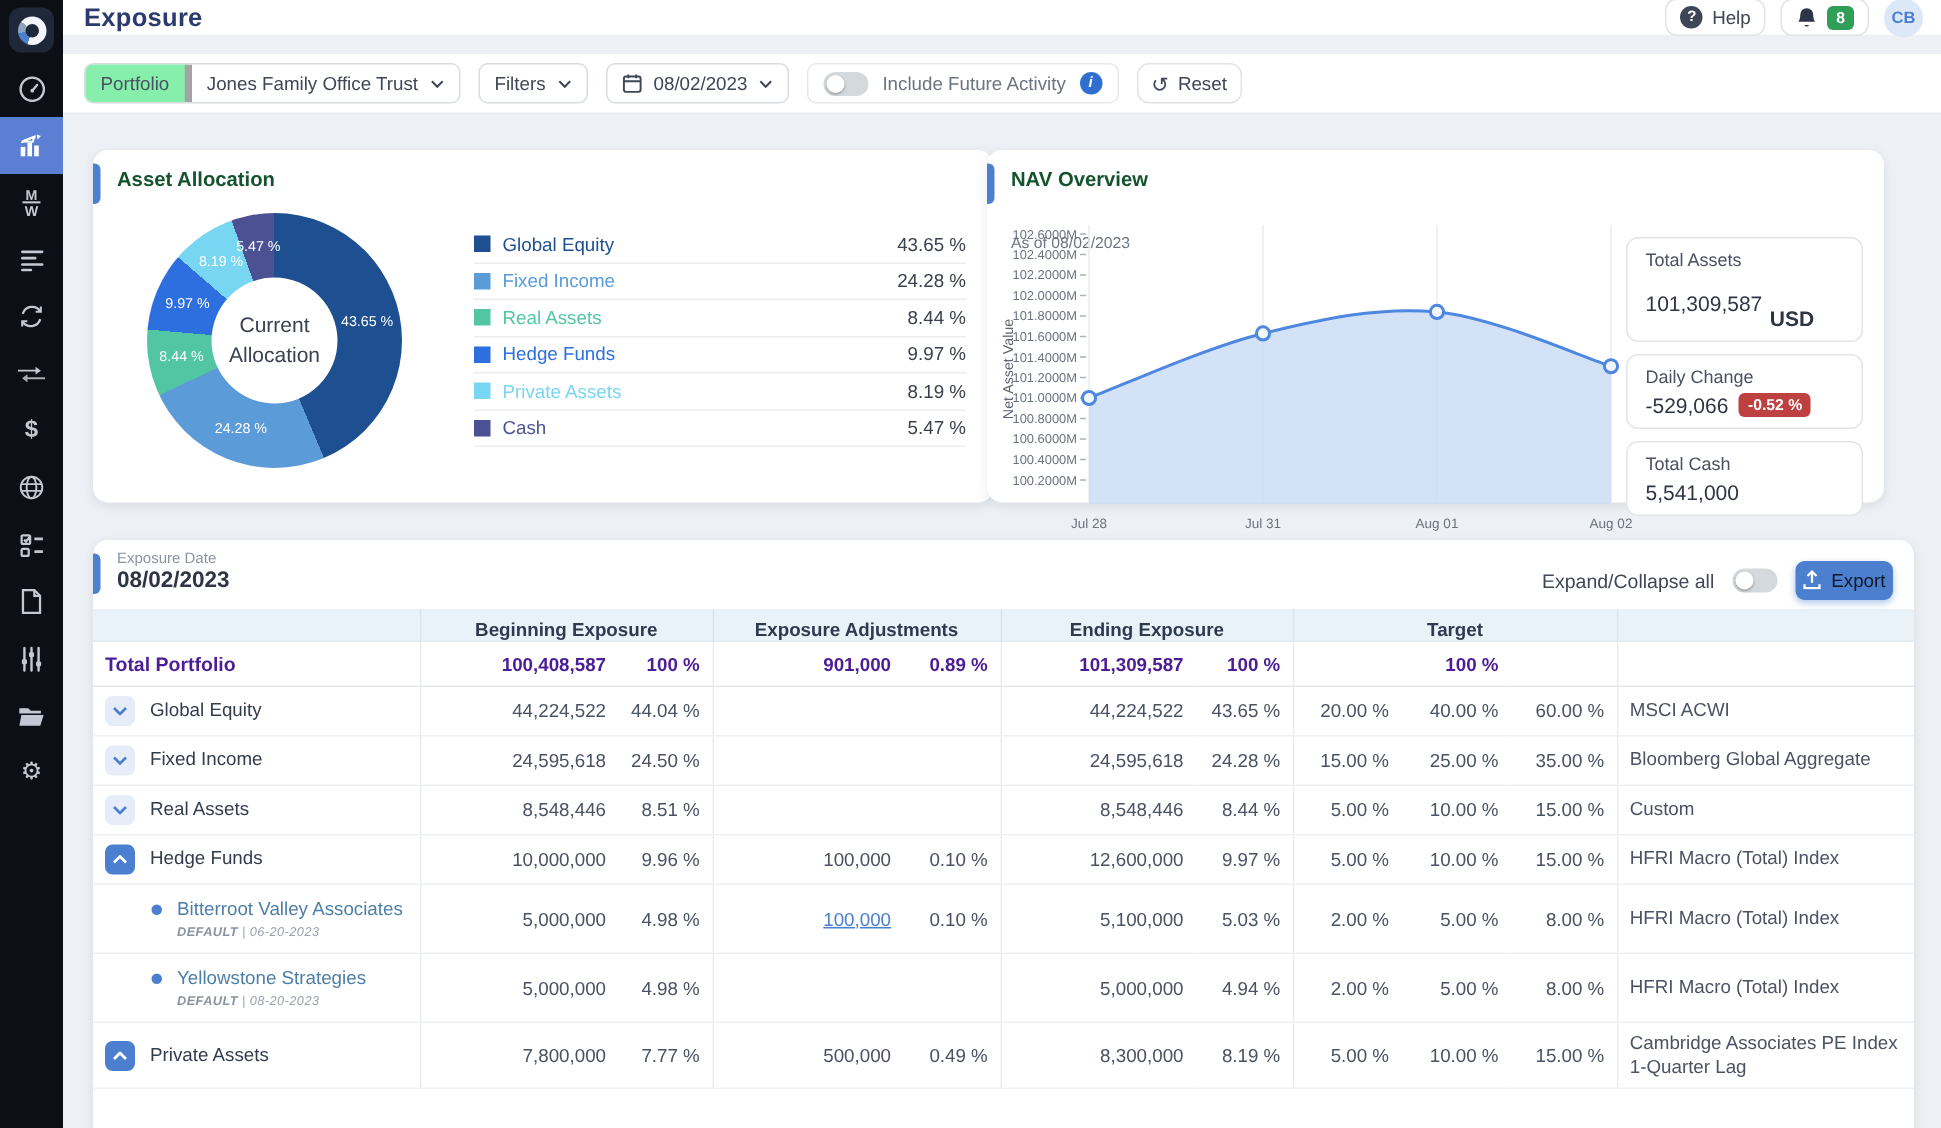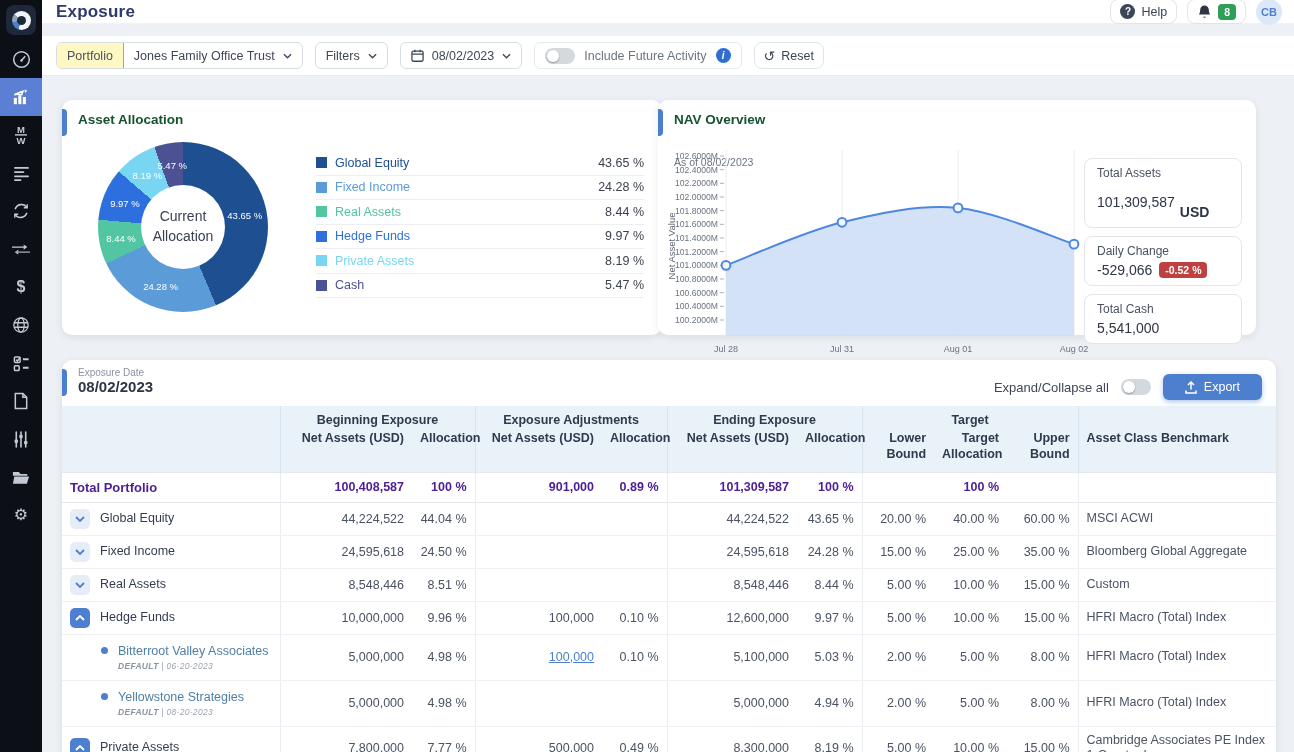--- a/index.html
+++ b/index.html
@@ -24,21 +24,21 @@
   .page-title { font-size:17px; font-weight:bold; color:#2c3a6e; letter-spacing:.2px; }
   .top-right { margin-left:auto; display:flex; align-items:center; gap:10px; }
   .tb-btn { display:flex; align-items:center; gap:6px; border:1px solid #e0e4e9; border-radius:8px; background:#fff; padding:3px 9px; font-size:12.5px; color:#3c4455; height:25px; cursor:pointer; font-family:inherit; }
   .qmark { width:15px; height:15px; border-radius:50%; background:#3d4657; color:#fff; font-size:10px; font-weight:bold; display:grid; place-items:center; }
   .badge-green { background:#2f9e56; color:#fff; font-size:10.5px; font-weight:bold; border-radius:4px; padding:2px 6px; }
   .avatar { width:26px; height:26px; border-radius:50%; background:#dce8f8; color:#4c80cf; font-weight:bold; font-size:11px; display:grid; place-items:center; cursor:pointer; }
 
   
   .toolbar { position:absolute; left:42px; top:36px; right:0; height:40px; background:#fff; border-bottom:1px solid #e7eaee; display:flex; align-items:center; gap:12px; padding:0 14px; z-index:9; }
   .ctrl { display:flex; align-items:center; border:1px solid #d8dde3; border-radius:6px; background:#fff; height:27px; font-size:12.5px; color:#3f4756; cursor:pointer; }
-  .ctrl .chip { background:#fef9c3; height:100%; display:flex; align-items:center; padding:0 10px; border-right:1px solid #a3a3a3; border-radius:5px 0 0 5px; color:#4a5160; }
+  .ctrl .chip { background:#86efac; height:100%; display:flex; align-items:center; padding:0 10px; border-right:5px solid #a3a3a3; border-radius:5px 0 0 5px; color:#4a5160; }
   .ctrl .val { padding:0 10px; display:flex; gap:8px; align-items:center; }
   .chev-dn { width:9px; height:6px; }
   .switch { width:30px; height:16px; border-radius:8px; background:#d4d9de; position:relative; flex:0 0 auto; cursor:pointer; }
   .switch::after { content:""; position:absolute; left:2px; top:2px; width:12px; height:12px; border-radius:50%; background:#fff; box-shadow:0 1px 2px rgba(0,0,0,.3); }
   .info-i { width:15px; height:15px; border-radius:50%; background:#2f6fd0; color:#fff; font-size:10px; font-weight:bold; font-style:italic; display:grid; place-items:center; }
   .reset-glyph { font-size:14px; color:#3f4756; }
 
   
   .main { position:absolute; left:42px; top:76px; right:0; bottom:0; }
   .card { position:absolute; background:#fff; border-radius:10px; box-shadow:0 2px 8px rgba(25,39,70,.09); }
@@ -66,21 +66,21 @@
   .stat-value b { margin-left:5px;margin-top:20px; }
   .badge-red { background:#bf4040; color:#fff; font-size:10.5px; font-weight:bold; padding:2px 6px; border-radius:4px; margin-left:7px; }
 
   
   #card-table { left:20px; top:284px; width:1214px; height:560px; overflow:hidden; }
   .table-top { display:flex; align-items:flex-start; padding:7px 14px 6px 16px; }
   .exp-date-label { font-size:10px; color:#8a93a0; }
   .exp-date-value { font-size:15px; font-weight:bold; color:#2e3544; }
   .table-top-right { margin-left:auto; display:flex; align-items:center; gap:12px; margin-top:7px; }
   .expand-label { font-size:13px; color:#3f4756; }
-  .btn-export { background:#4c80cf; color:#ffffff; border:none; border-radius:6px; padding:6px 22px; font-size:12.5px; display:flex; align-items:flex-end; gap:7px; cursor:pointer; font-family:inherit; box-shadow:0 2px 5px rgba(76,128,207,.45); }
+  .btn-export { background:#4c80cf; color:#0f172a; border:none; border-radius:6px; padding:6px 5px; font-size:12.5px; display:flex; align-items:flex-start; gap:7px; cursor:pointer; font-family:inherit; box-shadow:0 2px 5px rgba(76,128,207,.45); }
 
   table { width:100%; border-collapse:collapse; table-layout:fixed; font-size:12.5px; }
   thead th { background:#e9f2f9; color:#2e3a4e; font-weight:bold; }
   tr.h1 th { padding:7px 8px 0; font-size:12.5px; text-align:center; }
   tr.h2 th { padding:3px 8px 9px; text-align:right; vertical-align:top; line-height:1.3; }
   tr.h2 th.bench-h { text-align:left; }
   th.sepR { border-right:1px solid #d9e5ee; }
   tbody td { padding:6px 8px; color:#4a5263; border-bottom:1px solid #eef1f4; text-align:right; vertical-align:middle; }
   tbody td:nth-child(1), tbody td:nth-child(3), tbody td:nth-child(5),
   tbody td:nth-child(7), tbody td:nth-child(10) { border-right:1px solid #e9edf2; }
@@ -418,33 +418,20 @@
       </colgroup>
       <thead>
         <tr class="h1">
           <th class="sepR"></th>
           <th colspan="2" class="sepR">Beginning Exposure</th>
           <th colspan="2" class="sepR">Exposure Adjustments</th>
           <th colspan="2" class="sepR">Ending Exposure</th>
           <th colspan="3" class="sepR">Target</th>
           <th></th>
         </tr>
-        <tr class="h2">
-          <th class="sepR"></th>
-          <th>Net Assets (USD)</th>
-          <th class="sepR">Allocation</th>
-          <th>Net Assets (USD)</th>
-          <th class="sepR">Allocation</th>
-          <th>Net Assets (USD)</th>
-          <th class="sepR">Allocation</th>
-          <th>Lower Bound</th>
-          <th>Target Allocation</th>
-          <th class="sepR">Upper Bound</th>
-          <th class="bench-h">Asset Class Benchmark</th>
-        </tr>
       </thead>
       <tbody id="tbody">
           <tr class="total">
             <td class="name"><span>Total Portfolio</span></td>
             <td>100,408,587</td>
             <td>100 %</td>
             <td>901,000</td>
             <td>0.89 %</td>
             <td>101,309,587</td>
             <td>100 %</td>

